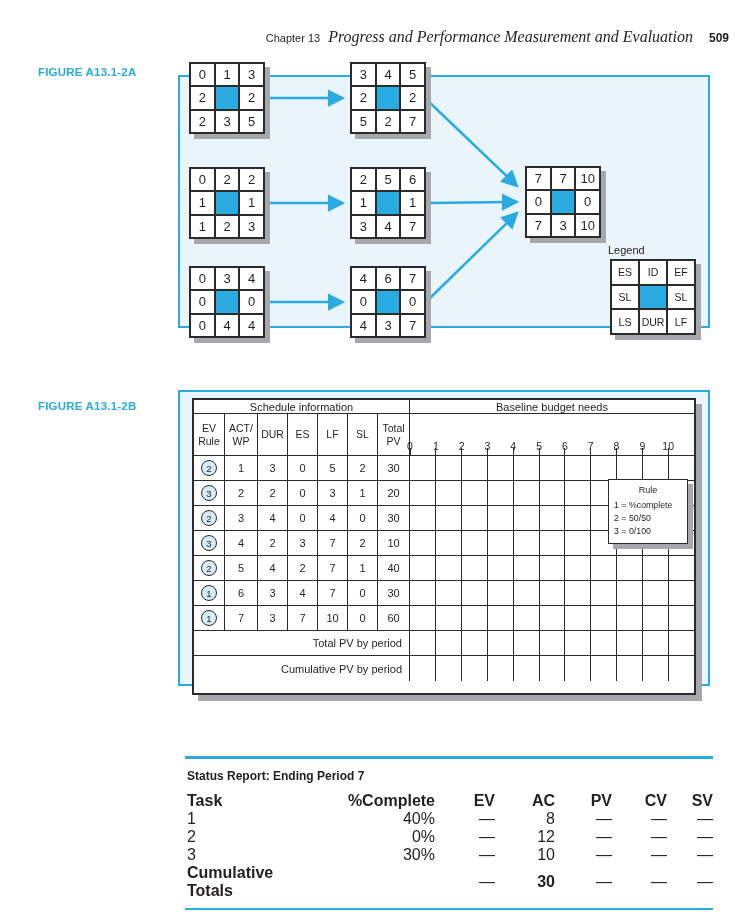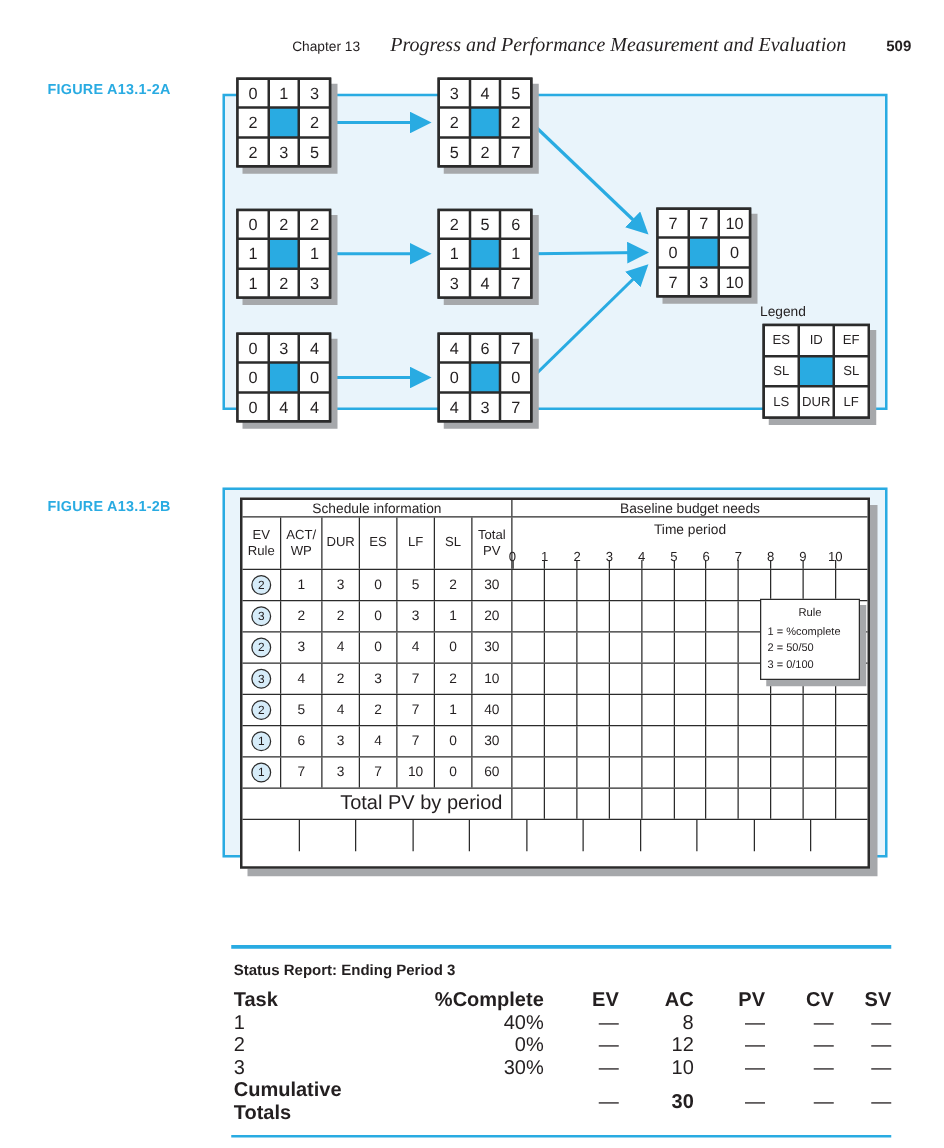--- a/index.html
+++ b/index.html
@@ -8,21 +8,21 @@
     --ink:#231F20;
     --line:#2b2b2b;
     --shadow:#a6a8ab;
     --circle:#d6ecf9;
   }
   *{box-sizing:border-box;margin:0;padding:0}
   body{background:#fff;font-family:"Liberation Sans",sans-serif;color:var(--ink)}
   .page{position:relative;width:755px;height:918px;background:#fff;overflow:hidden}
 
   
-  .pg-header{position:absolute;top:28px;right:26px;display:flex;align-items:baseline;gap:24px;font-size:11px;white-space:nowrap}
+  .pg-header{position:absolute;top:28px;right:26px;display:flex;align-items:baseline;gap:8px;font-size:11px;white-space:nowrap}
   .pg-header .chapter{font-weight:400}
   .pg-header .title{font-family:"Liberation Serif",serif;font-style:italic;font-size:16px}
   .pg-header .pnum{font-weight:bold;font-size:12px;margin-left:8px}
 
   
   .fig-label{position:absolute;left:38px;color:var(--accent);font-weight:bold;font-size:11.5px;letter-spacing:.2px}
 
   
   .panelA{position:absolute;left:178px;top:75px;width:532px;height:253px;background:var(--panel);border:2px solid var(--accent)}
   .panelB{position:absolute;left:178px;top:390px;width:532px;height:296px;background:var(--panel);border:2px solid var(--accent)}
@@ -55,21 +55,21 @@
   .rowB .hcell:last-child{border-right:none}
   .timehdr{flex:1;position:relative}
   .timehdr .tp-label{position:absolute;top:4px;left:0;right:0;text-align:center;font-size:11px}
   .timehdr .tick-label{position:absolute;bottom:3px;transform:translateX(-50%);font-size:10.5px}
   .timehdr .tick{position:absolute;bottom:0;width:1px;height:7px;background:var(--line)}
   .trow{height:25px;display:flex;border-bottom:1px solid var(--line);flex:none}
   .trow:last-child{border-bottom:none}
   .trow .lsec{width:216px;border-right:1.5px solid var(--line);display:flex}
   .trow .dcell{display:flex;align-items:center;justify-content:center;border-right:1px solid var(--line);font-size:11px}
   .trow .dcell:last-child{border-right:none}
-  .trow .flabel{flex:1;display:flex;align-items:center;justify-content:flex-end;padding-right:7px;font-size:16px}
+  .trow .flabel{flex:1;display:flex;align-items:center;justify-content:flex-end;padding-right:7px;font-size:11px}
   .rsec{flex:1;display:flex}
   .rsec .gcell{flex:1;border-right:1px solid var(--line)}
   .rsec .gcell:last-child{border-right:none}
   .w0{width:31px}.w1{width:33px}.w2{width:30px}.w3{width:30px}.w4{width:30px}.w5{width:30px}.w6{flex:1}
   .evcircle{width:16px;height:16px;border-radius:50%;border:1.2px solid var(--line);background:var(--circle);
             display:flex;align-items:center;justify-content:center;font-size:9.5px}
 
   .rulebox{position:absolute;left:608px;top:479px;width:80px;background:#fff;border:1.5px solid var(--line);
            box-shadow:5px 5px 0 0 var(--shadow);padding:5px 5px 6px 5px;z-index:5}
   .rulebox .rb-title{text-align:center;font-size:9px;margin-bottom:4px}
@@ -223,21 +223,20 @@
           <div class="hcell w1">ACT/
 WP</div>
           <div class="hcell w2">DUR</div>
           <div class="hcell w3">ES</div>
           <div class="hcell w4">LF</div>
           <div class="hcell w5">SL</div>
           <div class="hcell w6">Total
 PV</div>
         </div>
       <div class="timehdr" id="timeHdr">
-        <div class="tp-label">Time period</div>
       <div class="tick-label" style="left: 0%;">0</div>
           <div class="tick" style="left: calc(0% - 0.5px);"></div>
           <div class="tick-label" style="left: 9.09091%;">1</div>
           <div class="tick" style="left: calc(9.09091% - 0.5px);"></div>
           <div class="tick-label" style="left: 18.1818%;">2</div>
           <div class="tick" style="left: calc(18.1818% - 0.5px);"></div>
           <div class="tick-label" style="left: 27.2727%;">3</div>
           <div class="tick" style="left: calc(27.2727% - 0.5px);"></div>
           <div class="tick-label" style="left: 36.3636%;">4</div>
           <div class="tick" style="left: calc(36.3636% - 0.5px);"></div>
@@ -450,20 +449,23 @@
             <div class="gcell"></div>
             <div class="gcell"></div>
             <div class="gcell"></div>
             <div class="gcell"></div>
             <div class="gcell"></div>
             <div class="gcell"></div>
             <div class="gcell"></div>
           </div>
         </div>
         <div class="trow">
+          <div class="lsec">
+            <div class="flabel">Cumulative PV by period</div>
+          </div>
           <div class="rsec">
             <div class="gcell"></div>
             <div class="gcell"></div>
             <div class="gcell"></div>
             <div class="gcell"></div>
             <div class="gcell"></div>
             <div class="gcell"></div>
             <div class="gcell"></div>
             <div class="gcell"></div>
             <div class="gcell"></div>
@@ -478,21 +480,21 @@
     <div class="rb-title">Rule</div>
     <div id="ruleLines">
         <div class="rb-line">1 = %complete</div>
         <div class="rb-line">2 = 50/50</div>
         <div class="rb-line">3 = 0/100</div>
       </div>
   </div>
 
   <div class="status">
     <div class="hr-accent"></div>
-    <div class="st-title">Status Report: Ending Period 3</div>
+    <div class="st-title">Status Report: Ending Period 7</div>
     <table class="sttab">
       <colgroup>
         <col style="width:130px">
           <col style="width:120px">
           <col style="width:60px">
         <col style="width:60px">
           <col style="width:57px">
           <col style="width:55px">
           <col style="width:46px">
       </colgroup>

